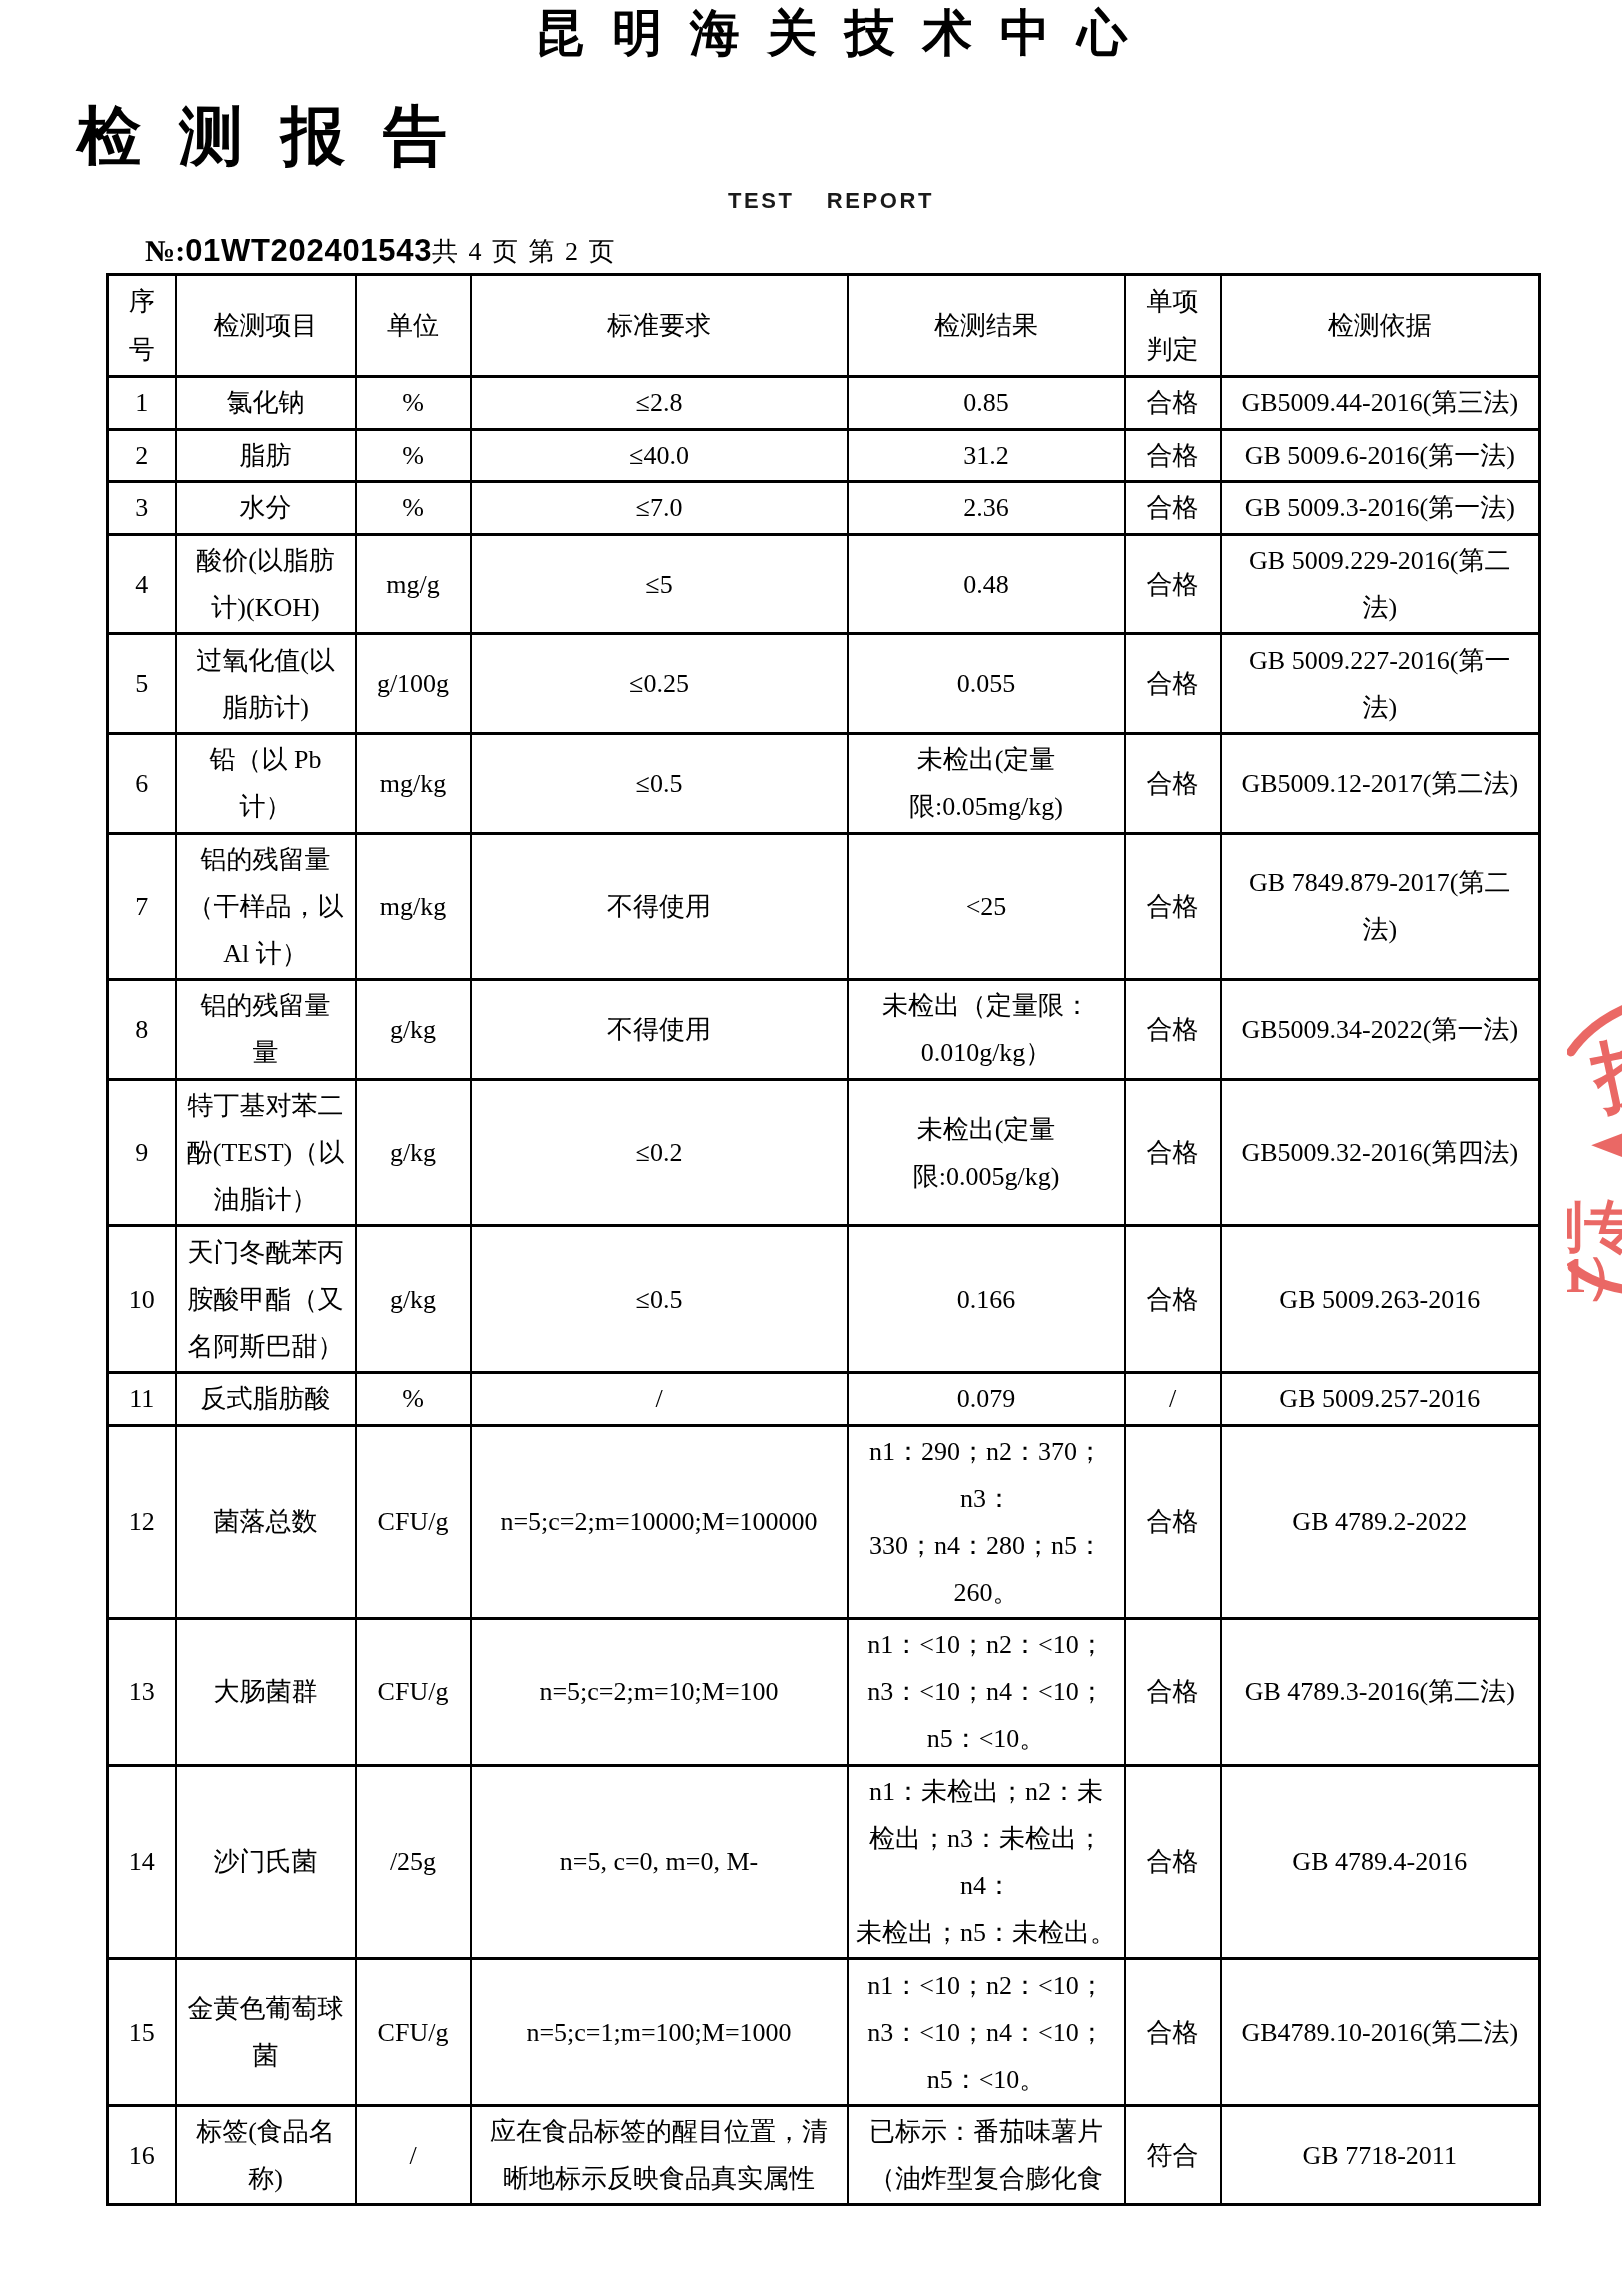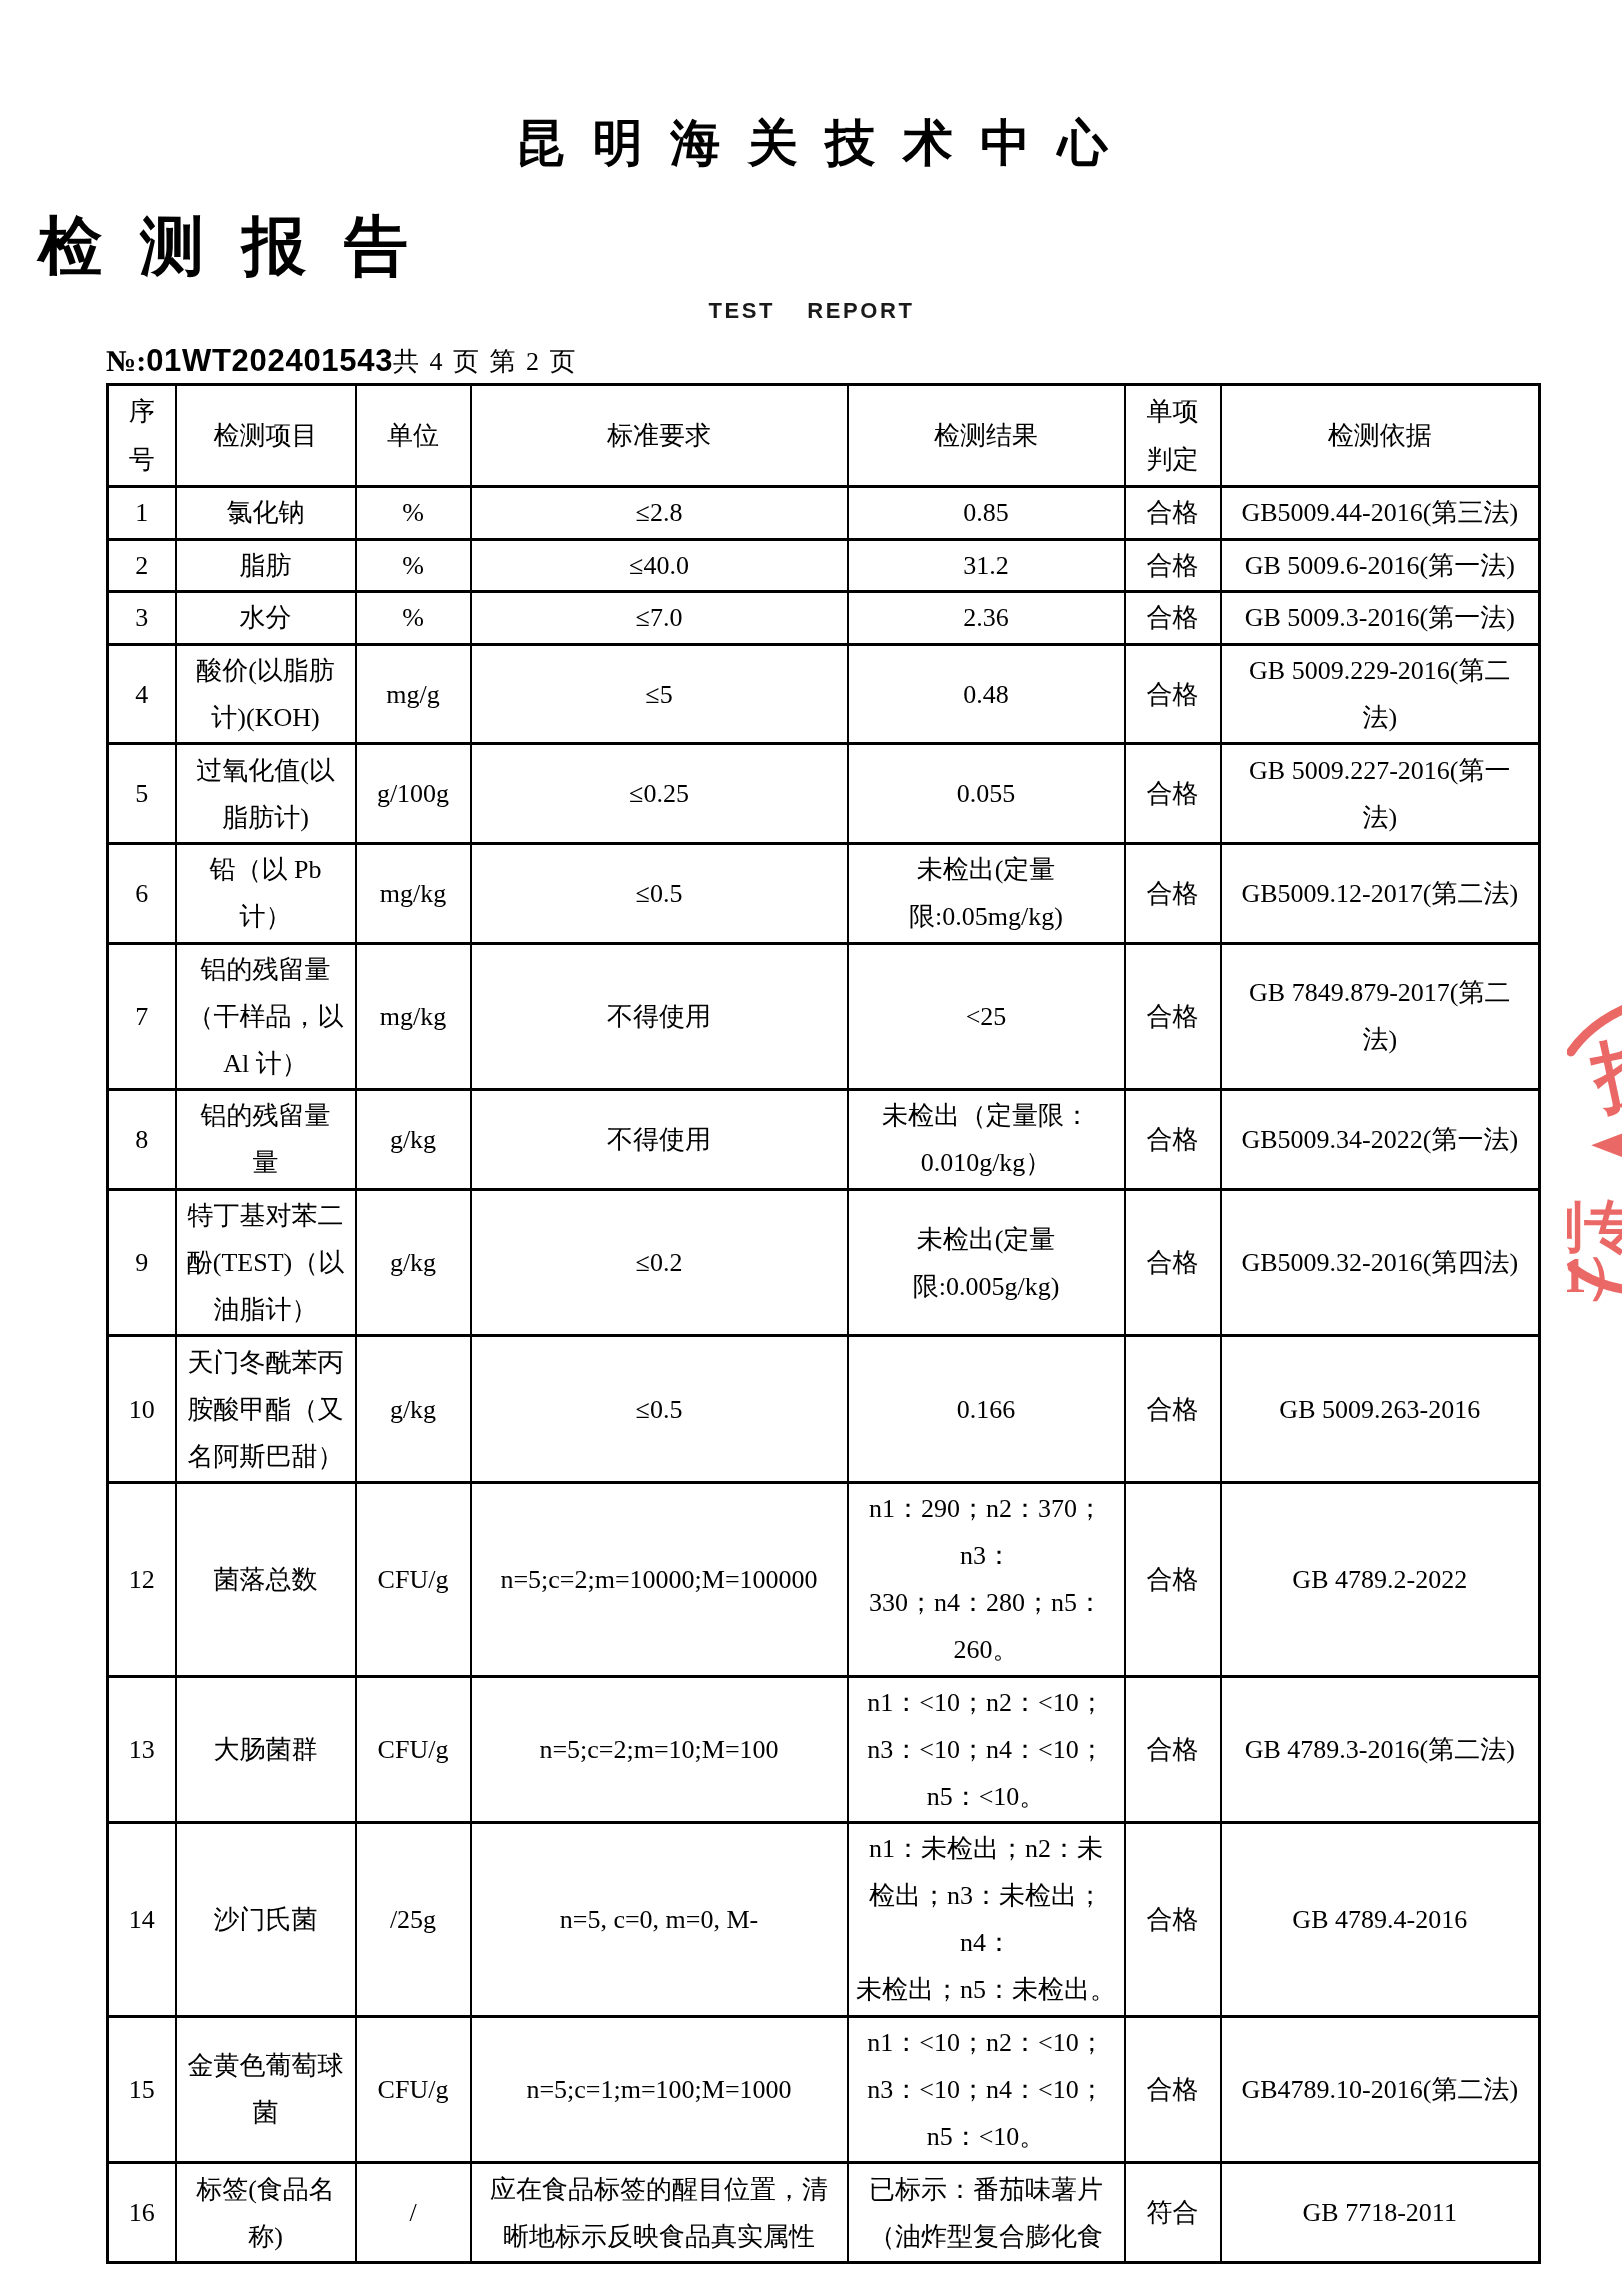--- a/index.html
+++ b/index.html
@@ -5,21 +5,21 @@
   html,body{margin:0;padding:0;background:#888;}
   .page{
     position:relative;
     width:1623px;height:2295px;
     background:#ffffff;
     margin:0 auto;
     overflow:hidden;
     color:#000;
     font-family:"Liberation Serif","DejaVu Serif",serif;
   }
-  .doc-header{padding-top:110px;}
+  .doc-header{margin-left:39px;}
   .org-title{
     text-align:center;
     font-size:50px;font-weight:bold;
     letter-spacing:27.5px;text-indent:27.5px;
     white-space:nowrap;
   }
   .report-title{
     margin-top:26px;
     font-size:64px;font-weight:bold;
     letter-spacing:38px;text-indent:38px;
@@ -215,20 +215,29 @@
           <td>天门冬酰苯丙
 胺酸甲酯（又
 名阿斯巴甜）</td>
           <td>g/kg</td>
           <td>≤0.5</td>
           <td>0.166</td>
           <td>合格</td>
           <td>GB 5009.263-2016</td>
         </tr>
         <tr>
+          <td>11</td>
+          <td>反式脂肪酸</td>
+          <td>%</td>
+          <td>/</td>
+          <td>0.079</td>
+          <td>/</td>
+          <td>GB 5009.257-2016</td>
+        </tr>
+        <tr>
           <td>12</td>
           <td>菌落总数</td>
           <td>CFU/g</td>
           <td>n=5;c=2;m=10000;M=100000</td>
           <td>n1：290；n2：370；n3：
 330；n4：280；n5：
 260。</td>
           <td>合格</td>
           <td>GB 4789.2-2022</td>
         </tr>

